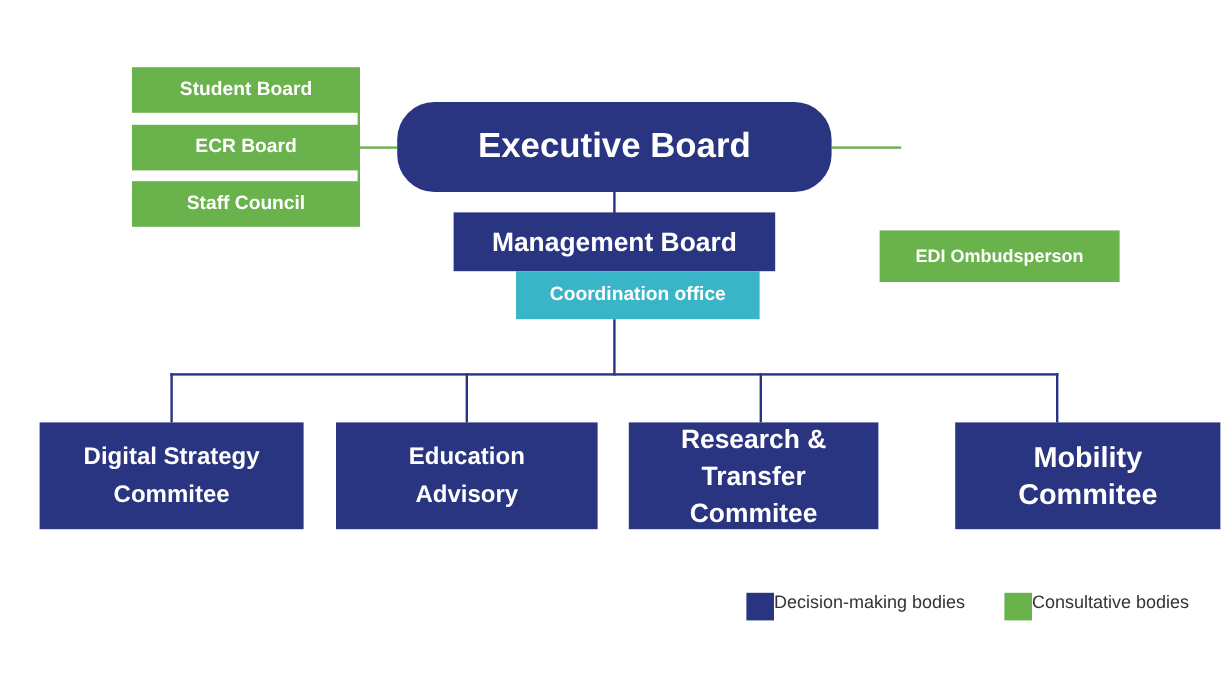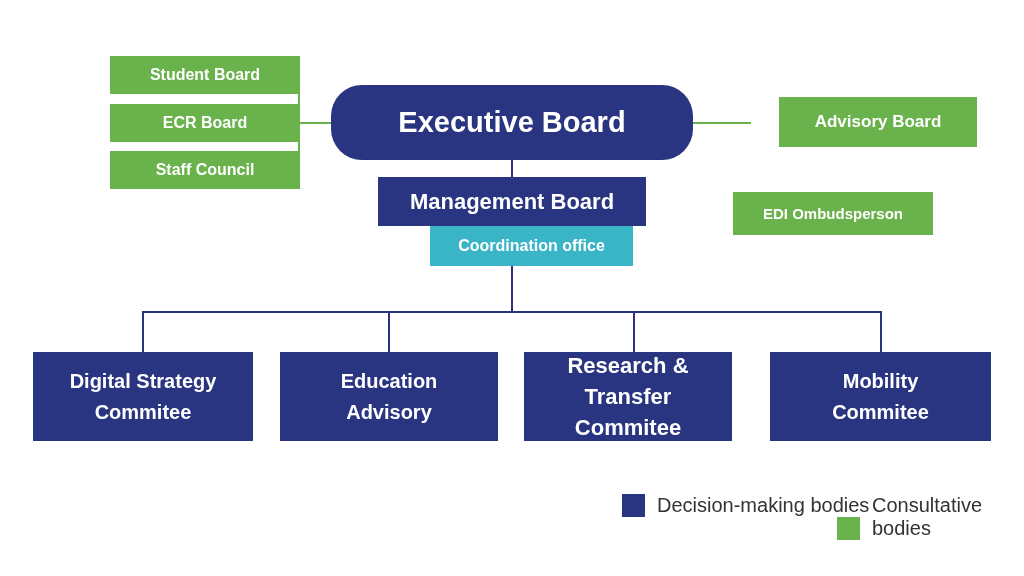--- a/index.html
+++ b/index.html
@@ -24,24 +24,23 @@
   .box.green { background: var(--consultative); margin-left: 28px; }
   .box.blue  { background: var(--decision); }
   .box.teal  { background: var(--office); }
   .box.multiline { white-space: pre-line; }
   .line { position: absolute; }
   .line.blue-line  { background: var(--decision); }
   .line.green-line { background: var(--consultative); }
   .legend-item {
     position: absolute;
     display: flex;
-    align-items: flex-end;
-    gap: 12px;
+    align-items: flex-start;
     color: var(--legend_text, #333333);
-    font-size: 20px;
+    font-size: 15px;
     font-weight: 400;
   }
   .swatch { width: 23px; height: 23px; flex: 0 0 auto; }
   .swatch.blue  { background: var(--decision); }
   .swatch.green { background: var(--consultative); }
 </style>
 </head>
 <body>
 
 <div class="canvas">
@@ -62,30 +61,29 @@
   <div class="line blue-line" style="left:880px; top:311px; width:2px; height:41px;"></div>
 
   <div class="box green" style="left:82px; top:56px; width:190px; height:38px; font-size:16px;">Student Board</div>
   <div class="box green" style="left:82px; top:151px; width:190px; height:38px; font-size:16px;">Staff Council</div>
   <div class="box green" style="left:82px; top:104px; width:190px; height:38px; font-size:16px;">ECR Board</div>
 
   <div class="box blue" style="left:331px; top:85px; width:362px; height:75px; font-size:29px;border-radius:31px;">Executive Board</div>
   <div class="box blue" style="left:378px; top:177px; width:268px; height:49px; font-size:22px;">Management Board</div>
   <div class="box teal" style="left:430px; top:226px; width:203px; height:40px; font-size:16px; font-weight:600;">Coordination office</div>
 
-  <div class="box green" style="left:751px; top:97px; width:198px; height:50px; font-size:17px;">Advisory Board</div>
   <div class="box green" style="left:705px; top:192px; width:200px; height:43px; font-size:15px;">EDI Ombudsperson</div>
 
   <div class="box blue multiline" style="left:33px; top:352px; width:220px; height:89px; font-size:20px; line-height:31px;">Digital Strategy
 Commitee</div>
   <div class="box blue multiline" style="left:280px; top:352px; width:218px; height:89px; font-size:20px; line-height:31px;">Education
 Advisory</div>
   <div class="box blue multiline" style="left:524px; top:352px; width:208px; height:89px; font-size:22px; line-height:31px;">Research &amp; Transfer
 Commitee</div>
-  <div class="box blue multiline" style="left:770px; top:352px; width:221px; height:89px; font-size:20px; line-height:31px;">Mobility
+  <div class="box blue multiline" style="left:796px; top:352px; width:221px; height:89px; font-size:24px; line-height:31px;">Mobility
 Commitee</div>
 
   <div class="legend-item" style="left:622px; top:494px;">
     <span class="swatch blue"></span>
     <span>Decision-making bodies</span>
   </div>
   <div class="legend-item" style="left:837px; top:494px;">
     <span class="swatch green"></span>
     <span>Consultative bodies</span>
   </div>

